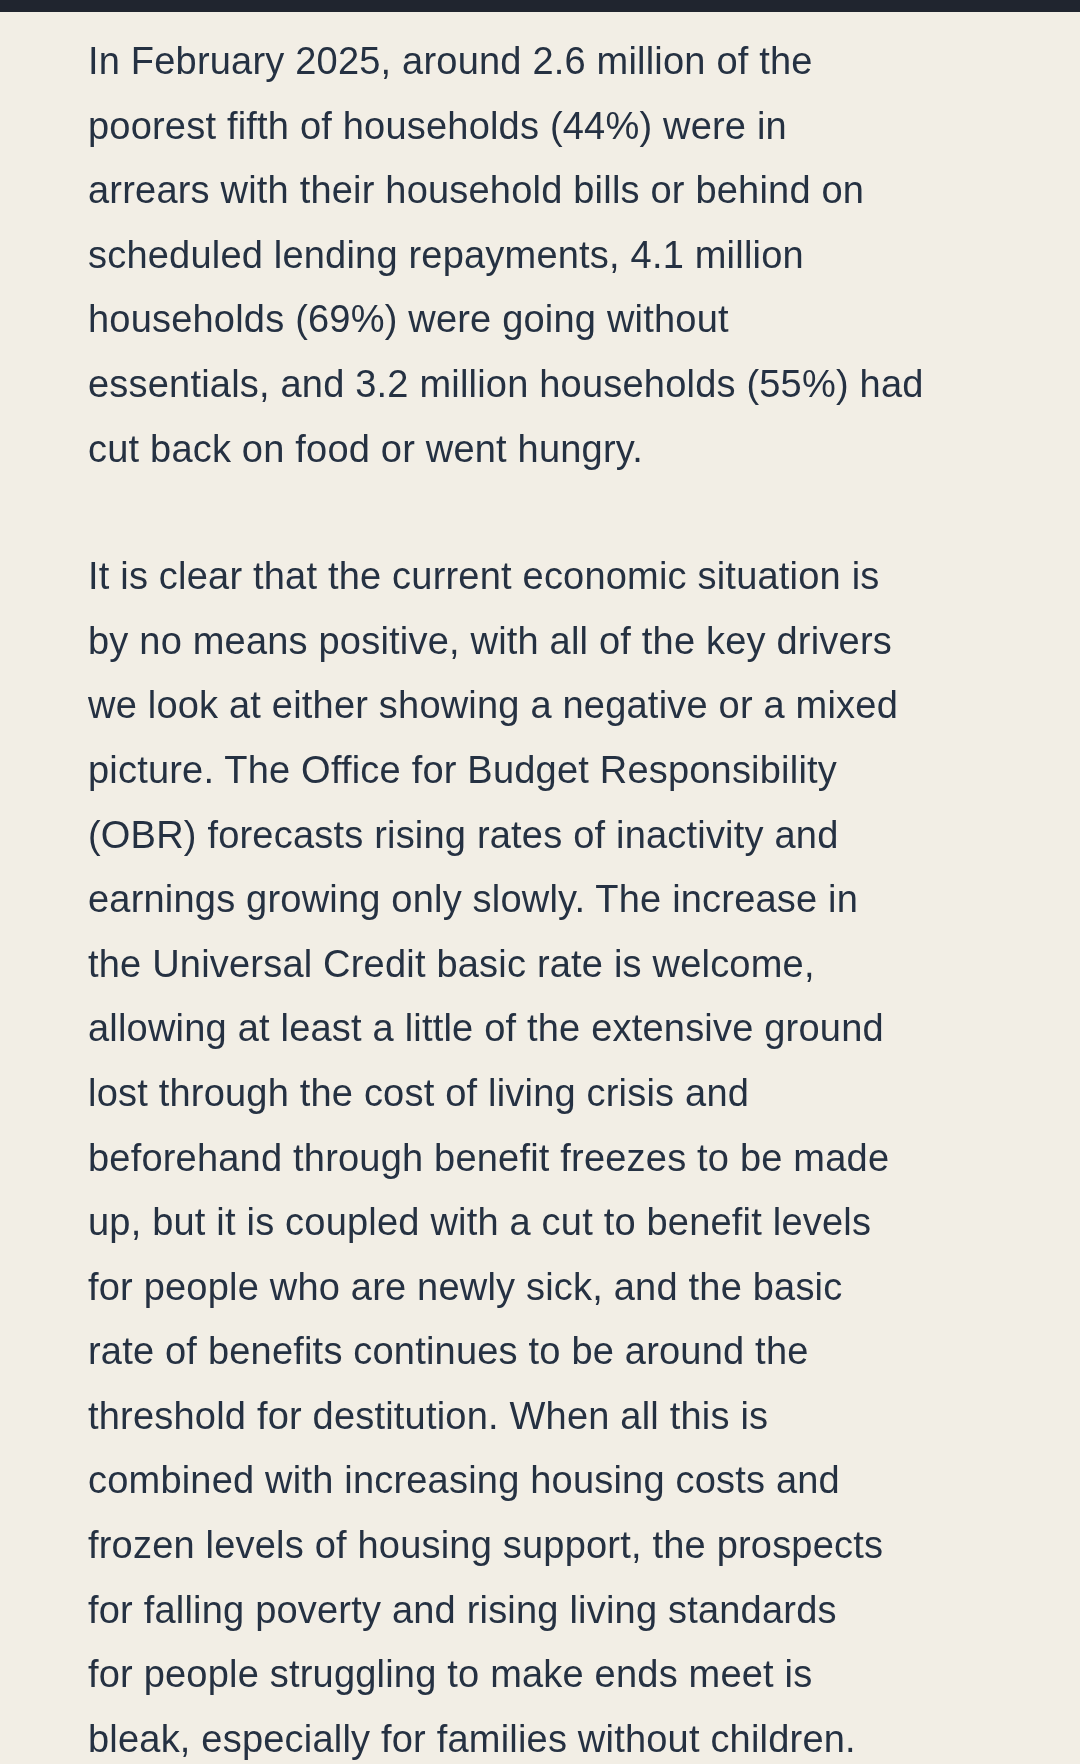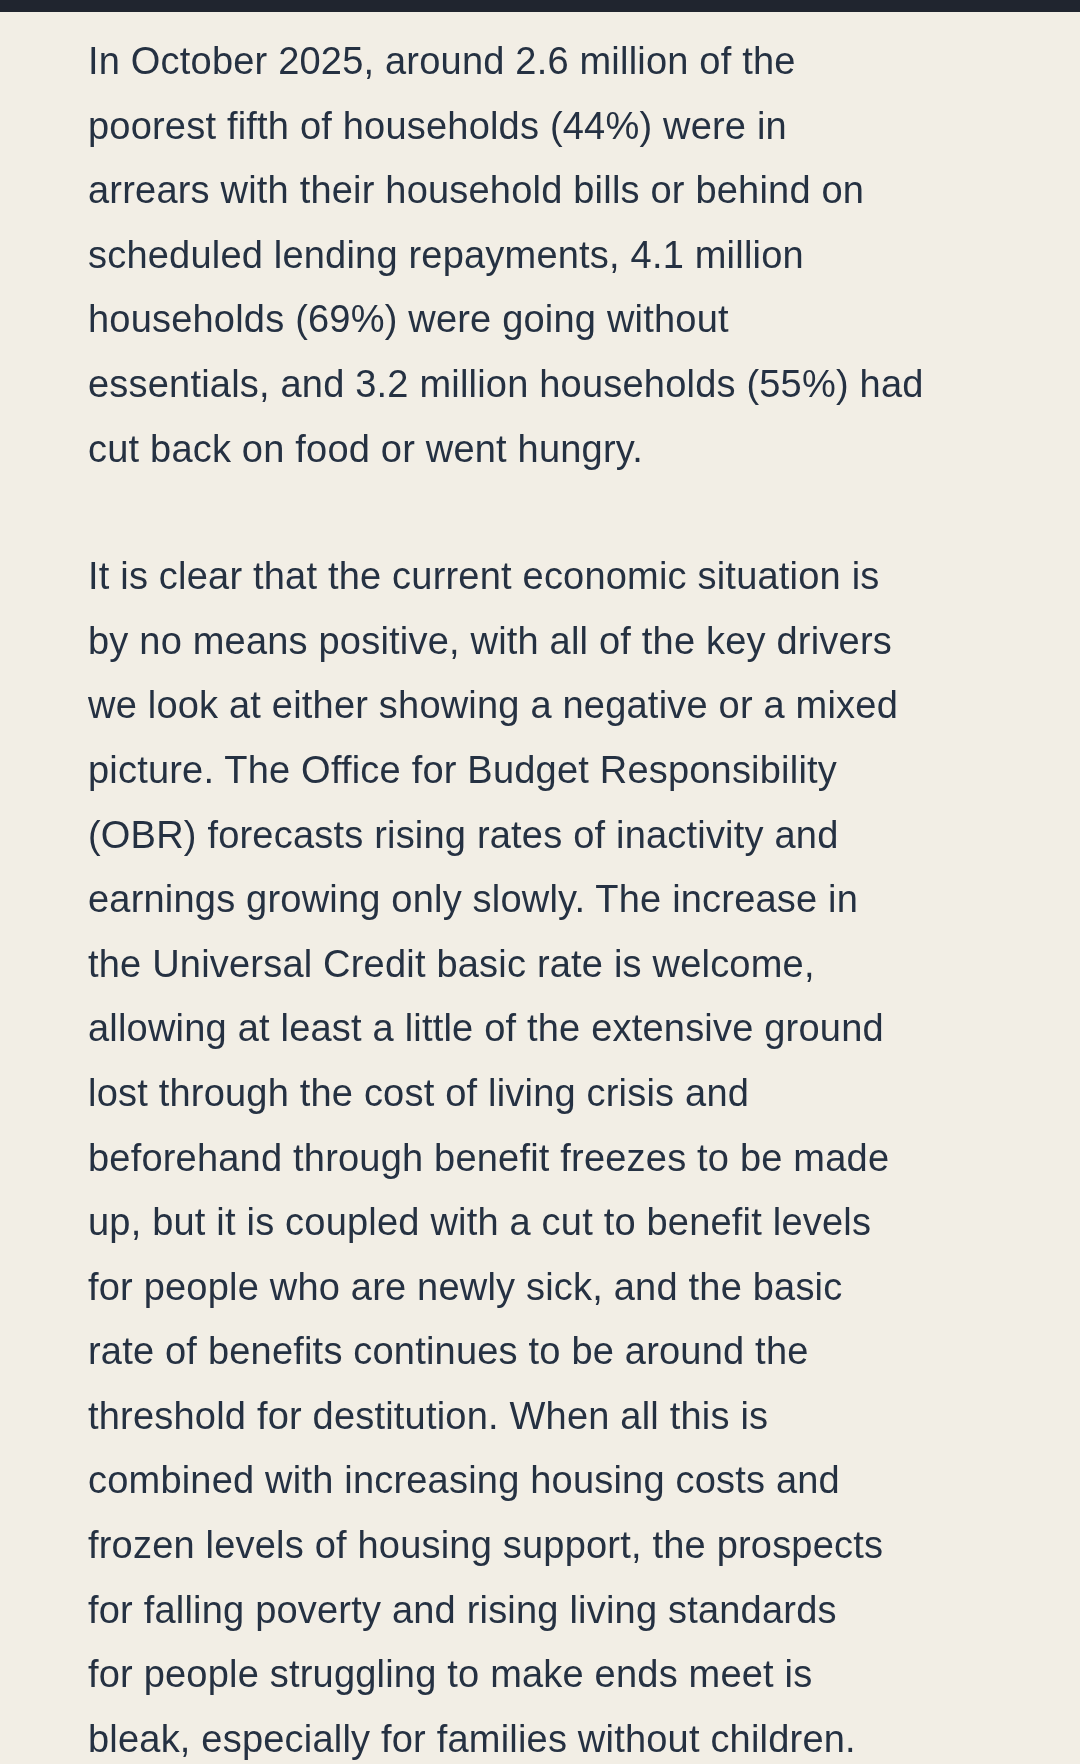--- a/index.html
+++ b/index.html
@@ -36,21 +36,21 @@
   .para + .para {
     margin-top: 63px;
   }
 </style>
 </head>
 <body>
 
 <div class="top-bar"></div>
 
 <div class="article">
-  <p class="para">In October 2025, around 2.6 million of the
+  <p class="para">In February 2025, around 2.6 million of the
 poorest fifth of households (44%) were in
 arrears with their household bills or behind on
 scheduled lending repayments, 4.1 million
 households (69%) were going without
 essentials, and 3.2 million households (55%) had
 cut back on food or went hungry.</p>
   <p class="para">It is clear that the current economic situation is
 by no means positive, with all of the key drivers
 we look at either showing a negative or a mixed
 picture. The Office for Budget Responsibility

